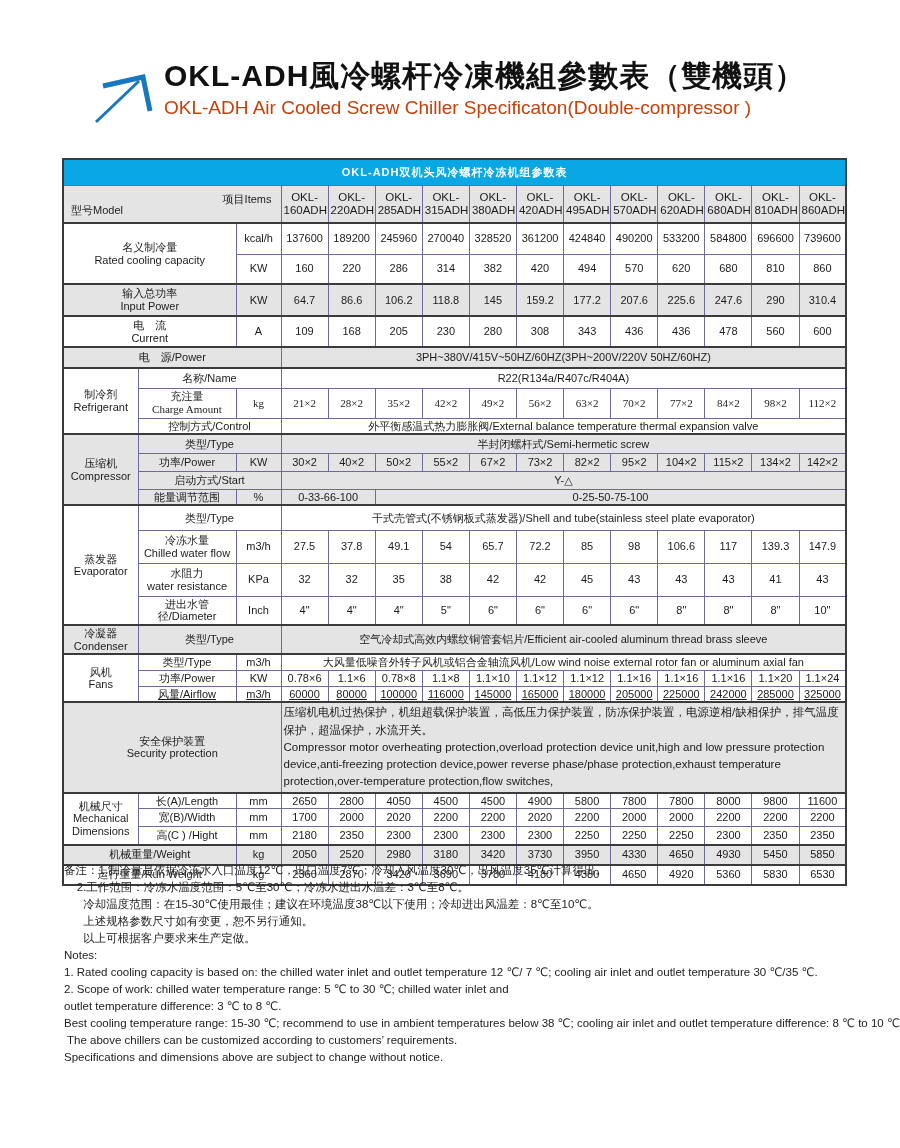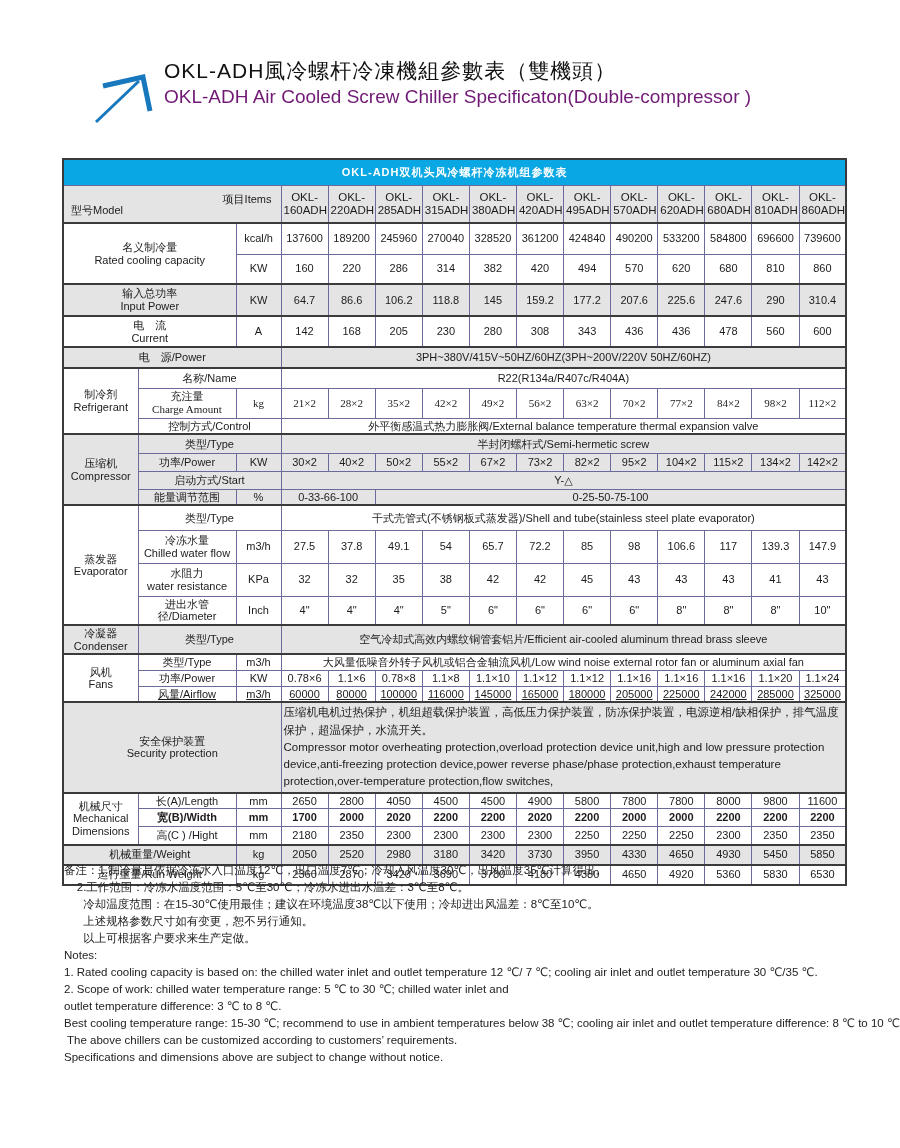--- a/index.html
+++ b/index.html
@@ -4,22 +4,22 @@
 <style>
   html,body{margin:0;padding:0;}
   body{
     width:900px;height:1148px;background:#ffffff;position:relative;
     font-family:"Liberation Sans","DejaVu Sans",sans-serif;color:#1c1c1c;
   }
   
   .doc-header{position:absolute;left:92px;top:58px;display:flex;align-items:flex-start;}
   .arrow-wrap{width:66px;height:62px;margin-top:6px;}
   .titles{margin-left:6px;}
-  .title-zh{font-size:21px;font-weight:normal;letter-spacing:1px;color:#111;line-height:1.2;}
-  .title-en{font-size:19px;color:#701a75;line-height:1.3;margin-top:2px;}
+  .title-zh{font-size:30px;font-weight:bold;letter-spacing:1px;color:#111;line-height:1.2;}
+  .title-en{font-size:19px;color:#c2410c;line-height:1.3;margin-top:2px;}
   
   .table-wrap{position:absolute;left:62px;top:158px;}
   table.spec{border-collapse:collapse;table-layout:fixed;width:783px;border:2px solid #3b3b3b;}
   table.spec td{
     border:1px solid #6b6b99;text-align:center;vertical-align:middle;
     font-size:11px;line-height:1.15;padding:1px 2px;overflow:hidden;
   }
   tr.shade td{background:#e4e4e4;}
   td.t-title{
     background:#09a7e3;color:#ffffff;font-size:15px;font-weight:bold;
@@ -183,21 +183,21 @@
           <td class="val">207.6</td>
           <td class="val">225.6</td>
           <td class="val">247.6</td>
           <td class="val">290</td>
           <td class="val">310.4</td>
         </tr>
         <tr class="sec-top " style="height: 31px;">
           <td class="label" colspan="2">电　流
 Current</td>
           <td class="unit">A</td>
-          <td class="val dfirst">142</td>
+          <td class="val dfirst">109</td>
           <td class="val">168</td>
           <td class="val">205</td>
           <td class="val">230</td>
           <td class="val">280</td>
           <td class="val">308</td>
           <td class="val">343</td>
           <td class="val">436</td>
           <td class="val">436</td>
           <td class="val">478</td>
           <td class="val">560</td>
@@ -387,21 +387,21 @@
           <td class="val">4500</td>
           <td class="val">4500</td>
           <td class="val">4900</td>
           <td class="val">5800</td>
           <td class="val">7800</td>
           <td class="val">7800</td>
           <td class="val">8000</td>
           <td class="val">9800</td>
           <td class="val">11600</td>
         </tr>
-        <tr class="" style="height: 18px; font-weight: bold;">
+        <tr class="" style="height: 18px;">
           <td class="label" colspan="1">宽(B)/Width</td>
           <td class="unit">mm</td>
           <td class="val dfirst">1700</td>
           <td class="val">2000</td>
           <td class="val">2020</td>
           <td class="val">2200</td>
           <td class="val">2200</td>
           <td class="val">2020</td>
           <td class="val">2200</td>
           <td class="val">2000</td>

